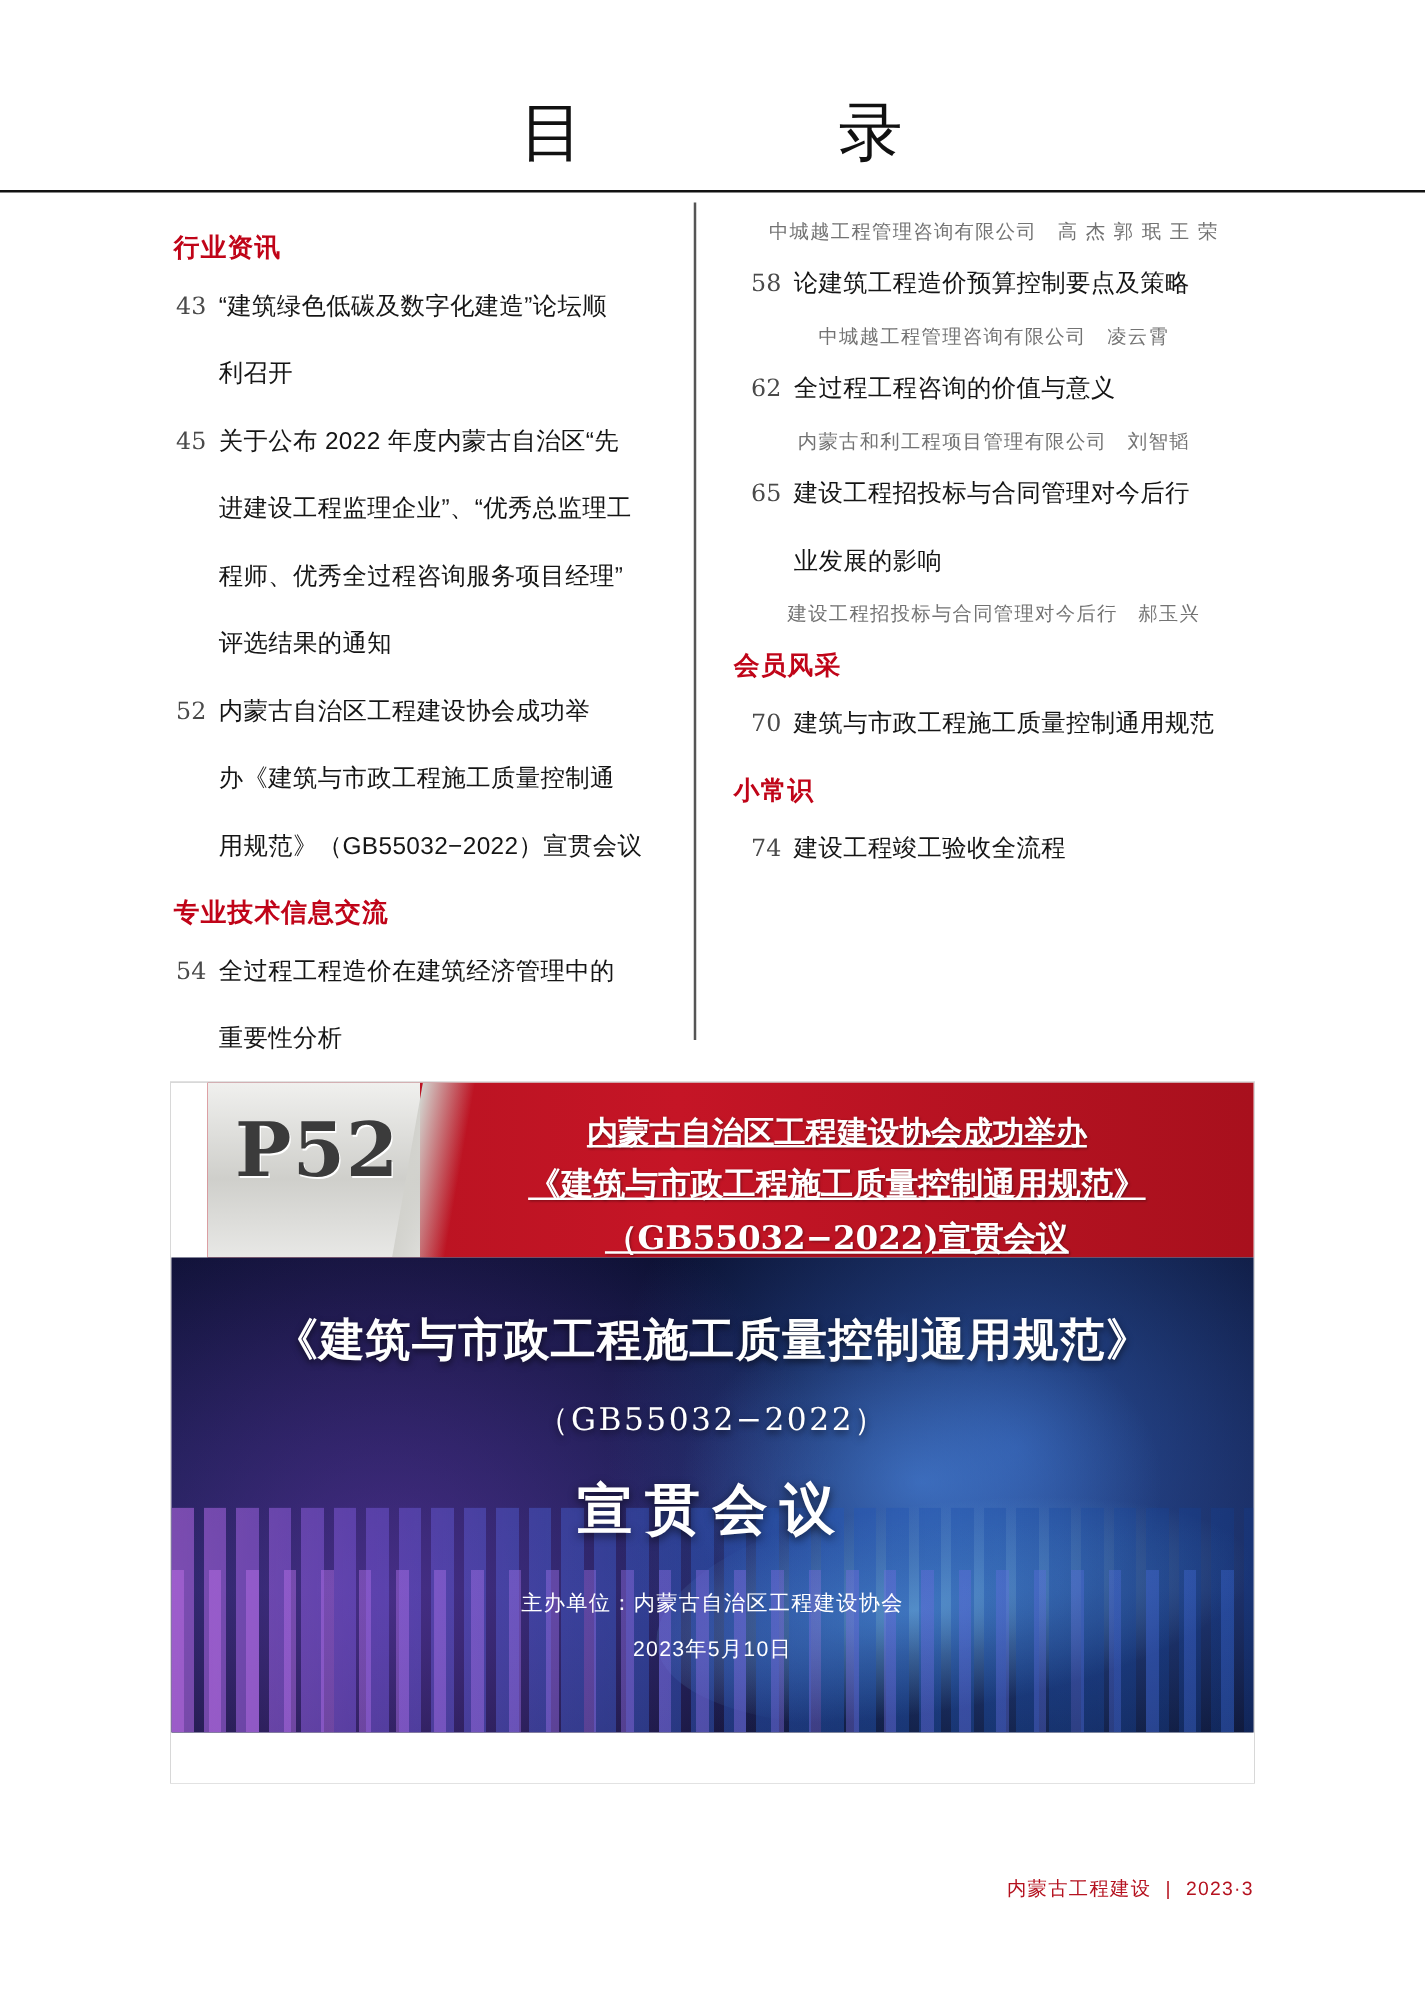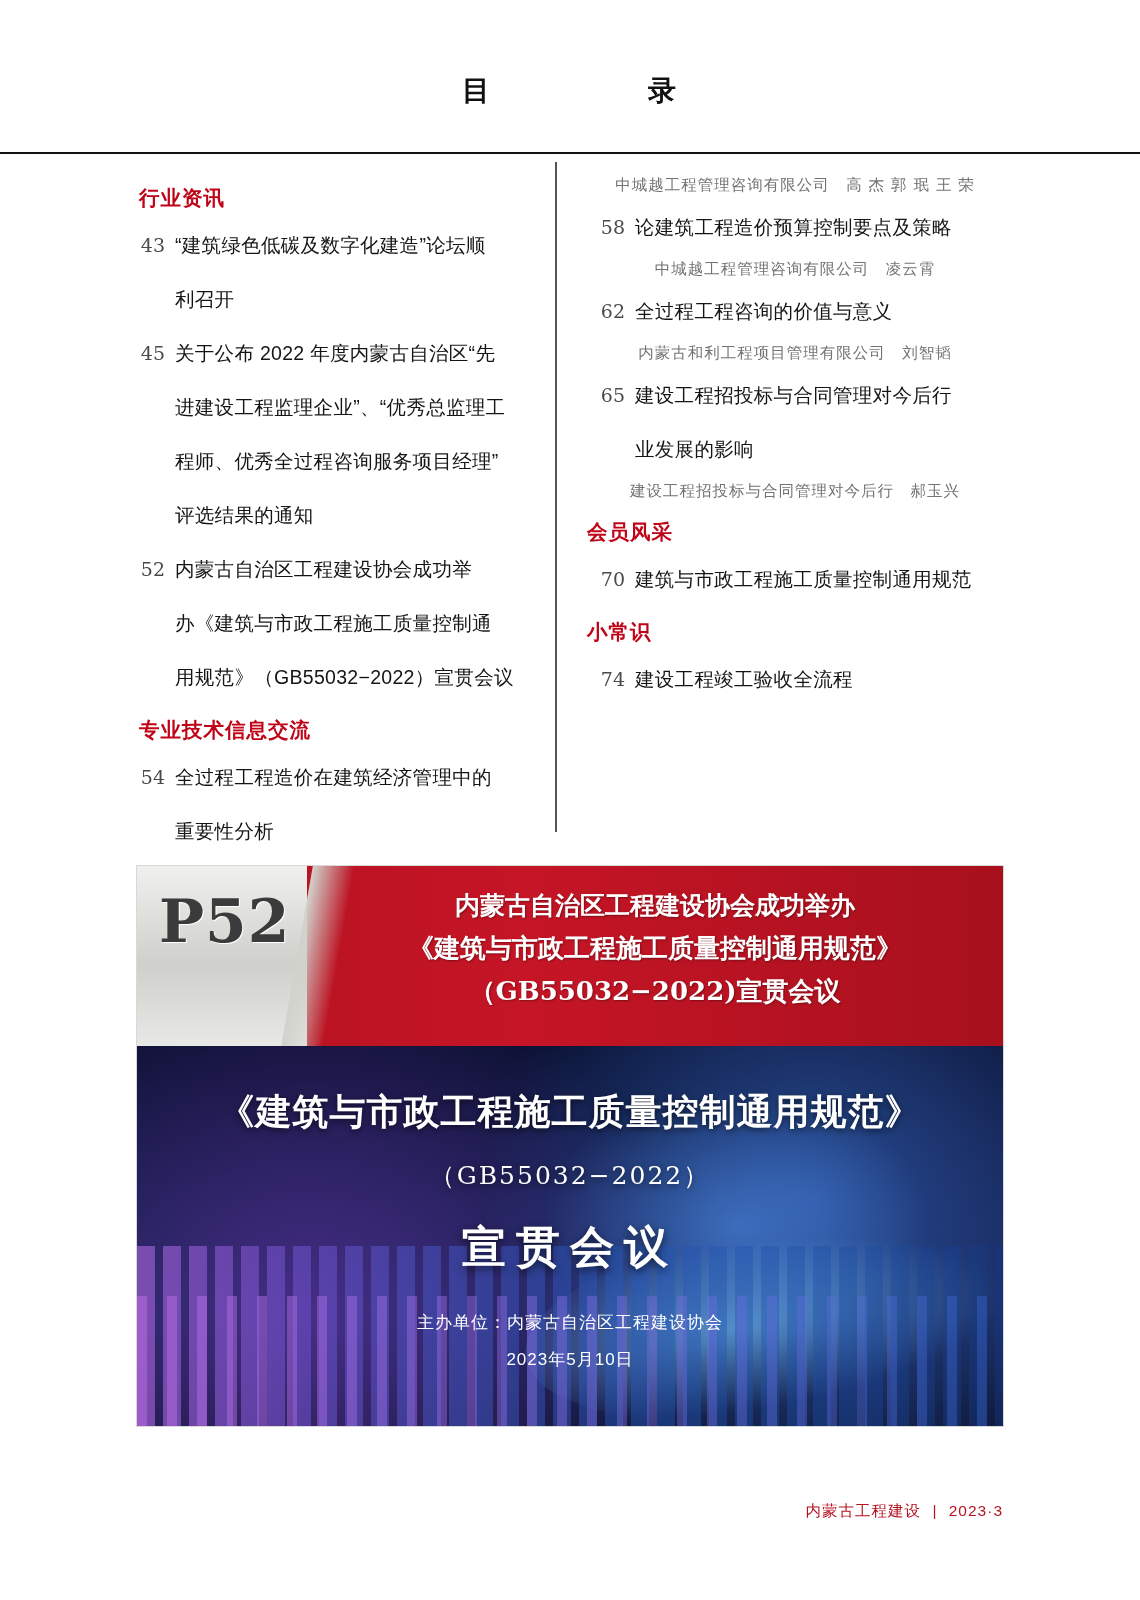--- a/index.html
+++ b/index.html
@@ -13,22 +13,22 @@
     position: relative;
     font-family: "Liberation Sans", sans-serif;
     color: #1a1a1a;
     overflow: hidden;
   }
 
   
   .page-title {
     text-align: center;
     font-family: "DejaVu Serif", serif;
-    font-weight: bold;
-    font-size: 28px;
+    font-weight: normal;
+    font-size: 51px;
     letter-spacing: 34px;
     padding-top: 72px;
     color: #111;
     padding-left: 32px;
   }
 
   .title-rule {
     position: absolute;
     left: 0;
     top: 152px;
@@ -106,23 +106,24 @@
     position: absolute;
     left: 137px;
     top: 866px;
     width: 866px;
     height: 560px;
     overflow: hidden;
     box-shadow: 0 0 0 1px #d8d8d8;
   }
   .promo-top {
     position: relative;
-    height: 180px;
+    height: 140px;
     background: linear-gradient(90deg,#b3121f 0%, #c51526 45%, #a8101d 100%);
     overflow: hidden;
+    margin-left: 29px;
   }
   .promo-top:before {
     content: "";
     position: absolute;
     left: 0; top: 0; bottom: 0;
     width: 170px;
     background: linear-gradient(180deg,#f0f0ee,#cfcfcb 55%,#e8e8e6);
   }
   .promo-top:after {
     content:"";
@@ -149,20 +150,21 @@
     right: 10px;
     top: 18px;
     text-align: center;
     font-family: "DejaVu Serif", serif;
     font-weight: bold;
     color: #ffffff;
     font-size: 25px;
     line-height: 43px;
     text-shadow: 1px 1px 2px rgba(0,0,0,.35);
     z-index: 3;
+    text-decoration: underline;
   }
   .promo-headline .l2 { font-size: 26px; }
 
   .promo-bottom {
     position: relative;
     height: 380px;
     background:
       radial-gradient(circle at 78% 40%, rgba(60,120,220,.55), rgba(0,0,0,0) 46%),
       radial-gradient(circle at 20% 72%, rgba(120,60,190,.5), rgba(0,0,0,0) 50%),
       linear-gradient(180deg,#0a1030 0%, #111a45 40%, #15204f 70%, #0d1433 100%);

